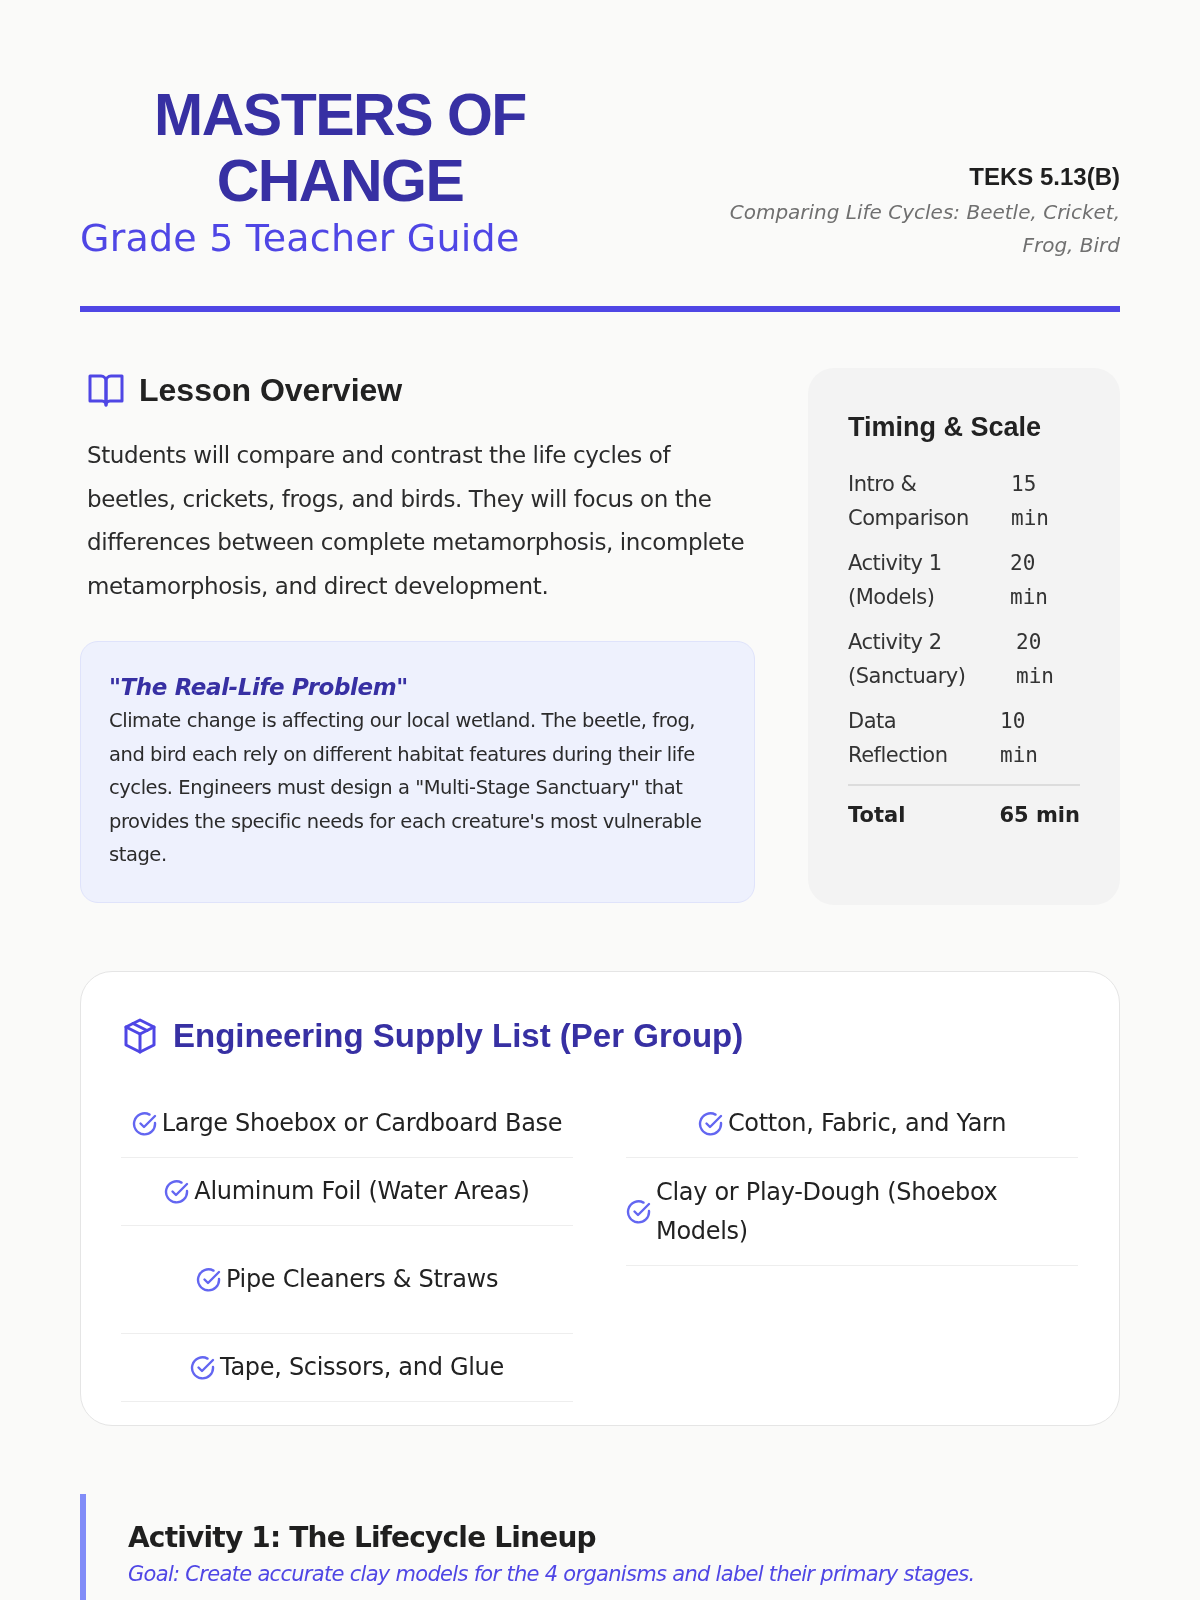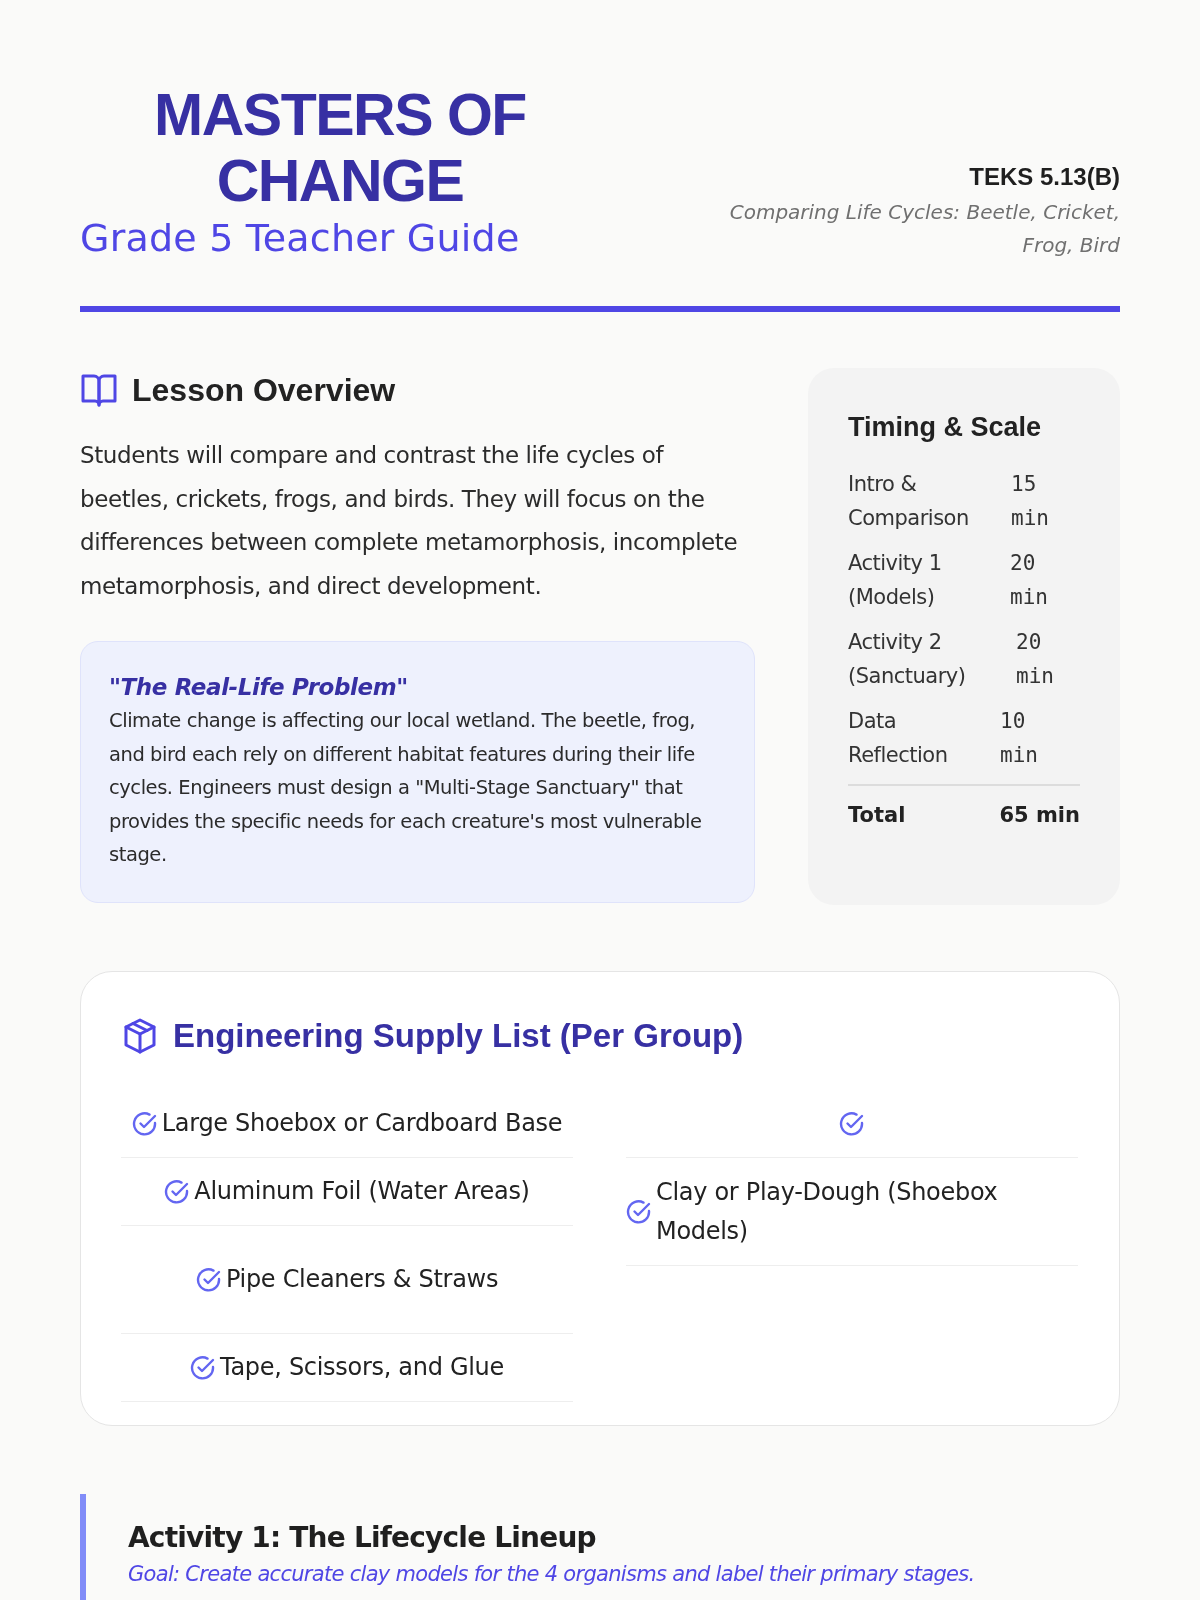--- a/index.html
+++ b/index.html
@@ -73,21 +73,21 @@
       position: absolute;
       left: 0;
       top: 224px;
       width: 1040px;
       height: 6px;
       background: #4f46e5;
     }
     
     .overview {
       position: absolute;
-      left: 0;
+      left: 7px;
       top: 368px;
       width: 675px;
     }
     .section-heading {
       display: flex;
       align-items: center;
       gap: 14px;
       height: 44px;
     }
     .section-heading .icon svg { display: block; }
@@ -370,20 +370,21 @@
       </div>
 
       <div class="supply-col" style="left:505px">
         <div class="supply-item" style="height:68px">
           <span class="check">
             <svg width="26" height="26" viewBox="0 0 26 26" fill="none" stroke="#6366f1" stroke-width="2.4" stroke-linecap="round" stroke-linejoin="round">
                 <path d="M23 12 A10.5 10.5 0 1 1 17.5 3.6"></path>
                 <path d="M8.5 12.5 L12 16 L23 5"></path>
               </svg>
           </span>
+          <span class="txt">Cotton, Fabric, and Yarn</span>
         </div>
         <div class="supply-item" style="height:108px">
           <span class="check">
             <svg width="26" height="26" viewBox="0 0 26 26" fill="none" stroke="#6366f1" stroke-width="2.4" stroke-linecap="round" stroke-linejoin="round">
                 <path d="M23 12 A10.5 10.5 0 1 1 17.5 3.6"></path>
                 <path d="M8.5 12.5 L12 16 L23 5"></path>
               </svg>
           </span>
           <span class="txt">Clay or Play-Dough (Shoebox Models)</span>
         </div>

